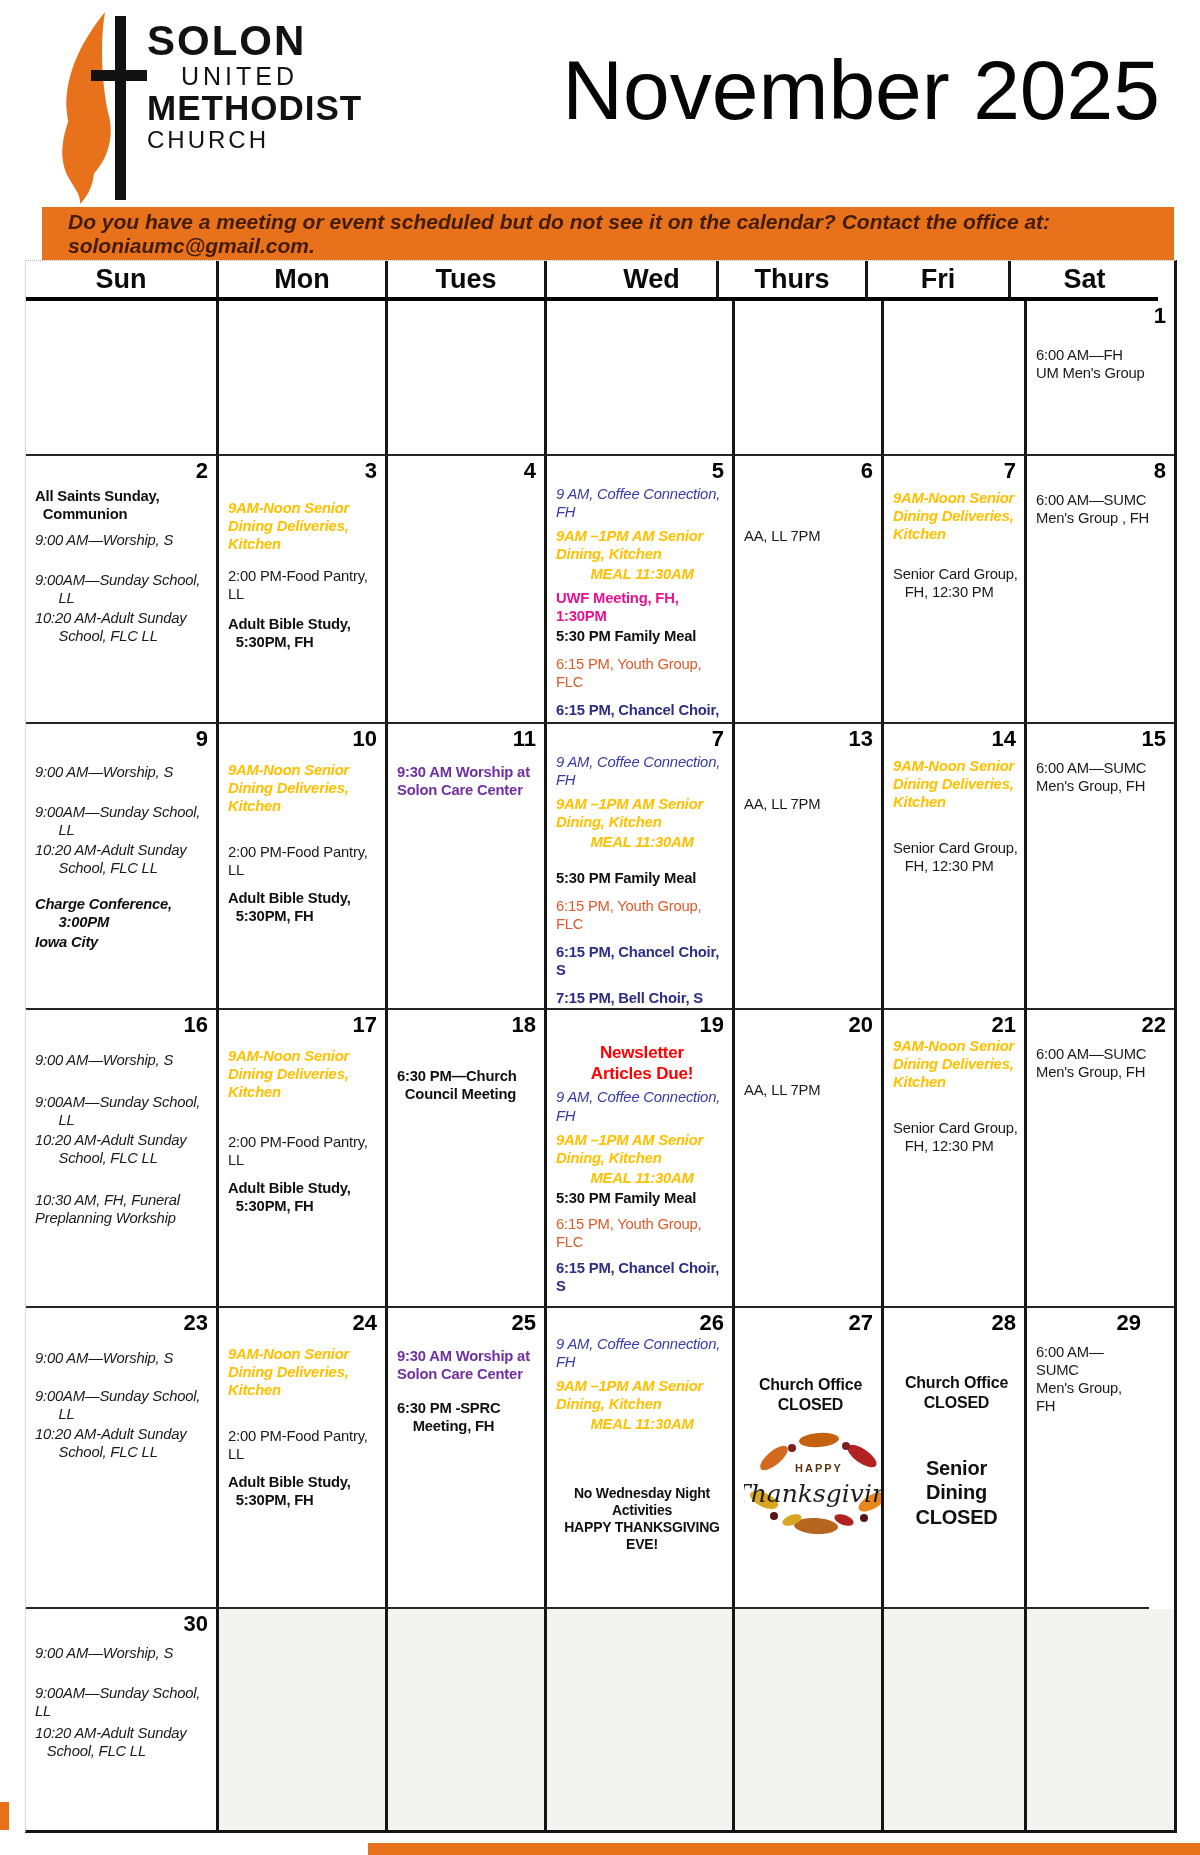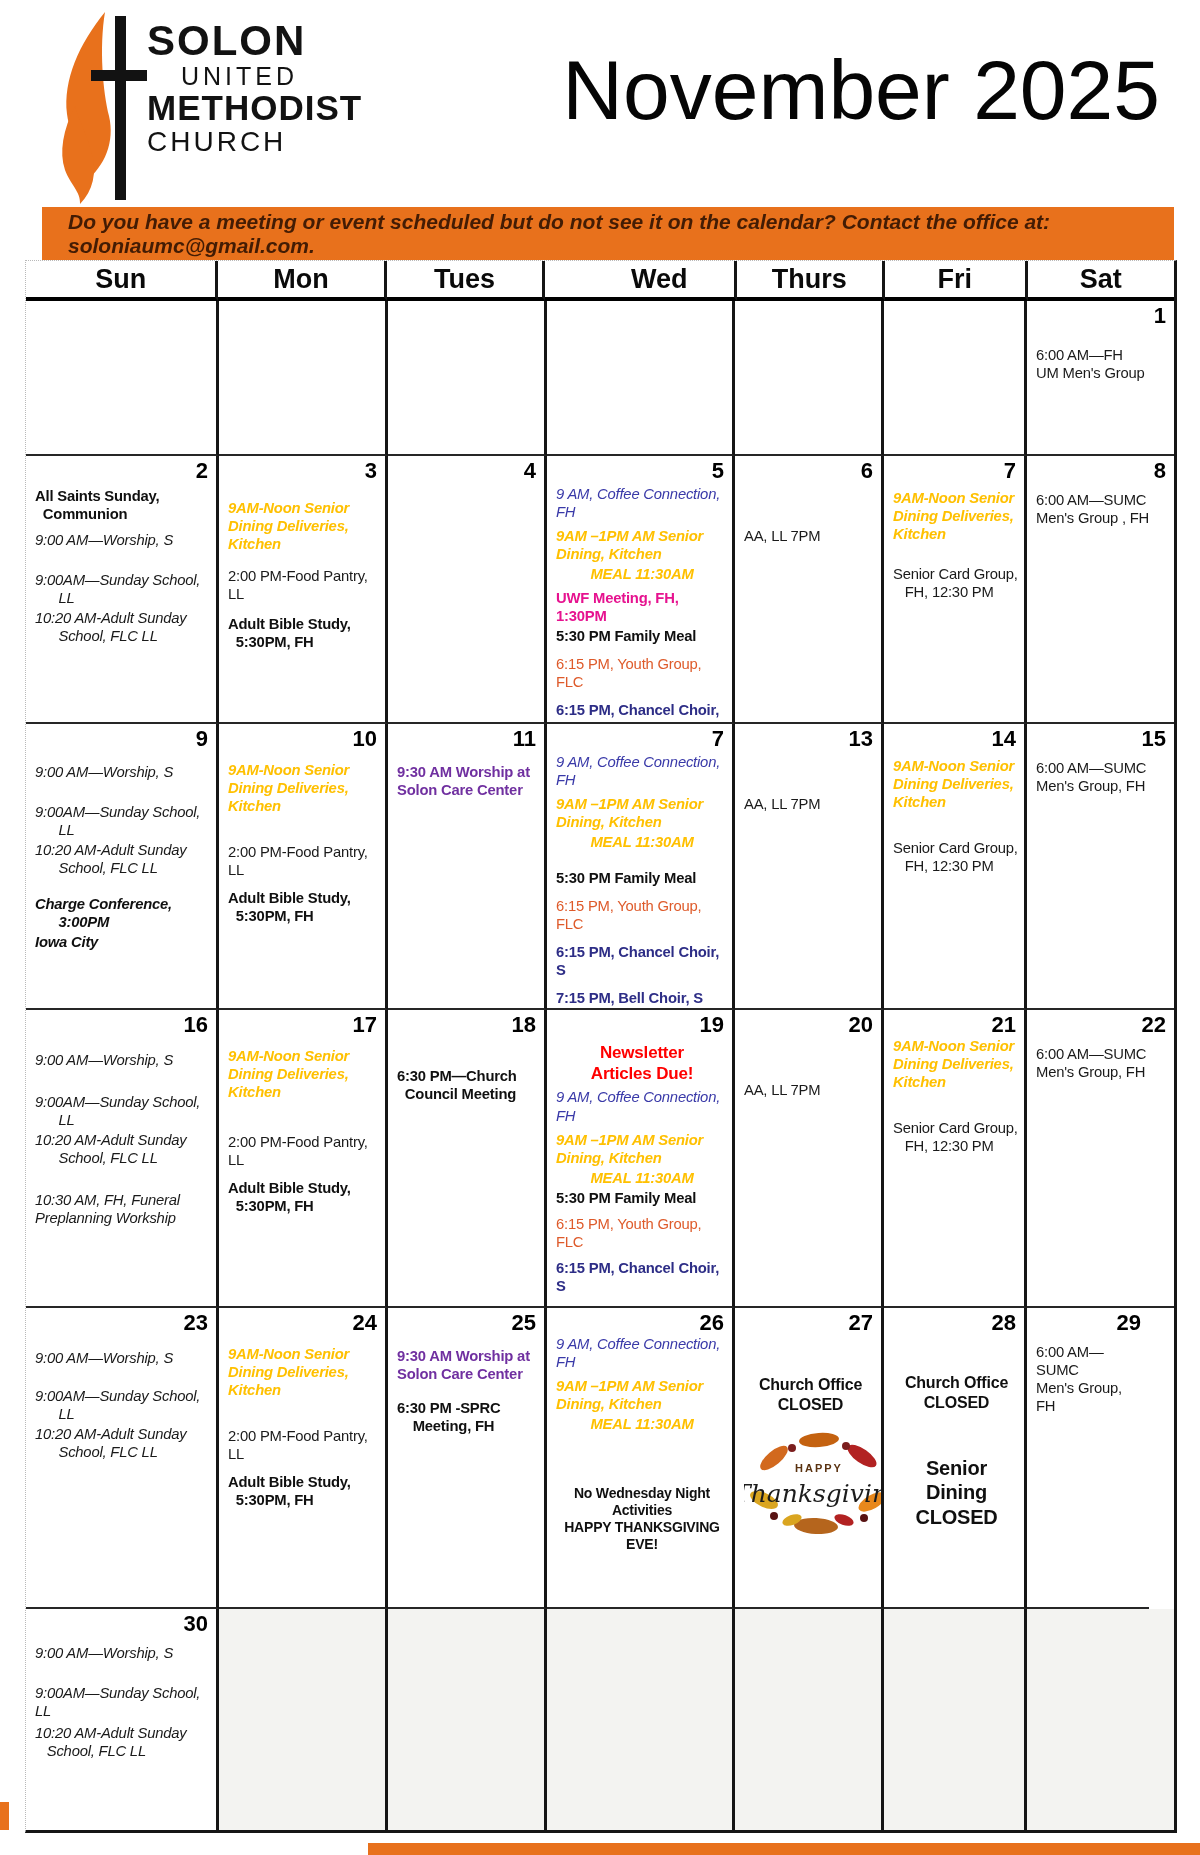--- a/index.html
+++ b/index.html
@@ -6,21 +6,21 @@
   .page { position:relative; width:1200px; height:1855px; background:#fff; overflow:hidden;
           font-family:"Liberation Sans", sans-serif; color:#111; }
 
   
   .logo { position:absolute; left:45px; top:10px; width:360px; height:200px; }
   .logo svg { position:absolute; left:0; top:0; }
   .logo-text { position:absolute; left:102px; top:10px; color:#121212; }
   .logo-solon     { font-size:42px; font-weight:bold; letter-spacing:2px; line-height:1.02; }
   .logo-united    { font-size:25px; font-weight:normal; letter-spacing:4px; margin-left:34px; line-height:1.05; }
   .logo-methodist { font-size:35px; font-weight:bold; letter-spacing:1px; line-height:1.08; }
-  .logo-church    { font-size:28px; font-weight:normal; letter-spacing:3px; line-height:1.1; }
+  .logo-church    { font-size:24px; font-weight:normal; letter-spacing:3px; line-height:1.1; }
 
   .month-title { position:absolute; top:42px; right:40px; font-size:84px; font-weight:400;
                  color:#050505; letter-spacing:0; }
 
   .banner { position:absolute; left:42px; top:207px; width:1132px; height:53px; box-sizing:border-box;
             background:var(--orange); color:#431c04; display:flex; align-items:center;
             padding-left:26px; font-style:italic; font-weight:bold; font-size:21px; }
 
   
   .calendar { position:absolute; left:25px; top:260px; width:1148px; box-sizing:content-box;
@@ -83,21 +83,21 @@
 
   <div class="banner">
     <span>Do you have a meeting or event scheduled but do not see it on the calendar?  Contact the office at: soloniaumc@gmail.com.</span>
   </div>
 
   <div class="calendar" id="calendar">
       <div class="header-row">
         <div class="day-header" style="width: 193px;">Sun</div>
         <div class="day-header" style="width: 169px;">Mon</div>
         <div class="day-header" style="width: 159px;">Tues</div>
-        <div class="day-header" style="width: 192px; padding-left: 40px;">Wed</div>
+        <div class="day-header" style="width: 172px; padding-left: 40px;">Wed</div>
         <div class="day-header" style="width: 149px;">Thurs</div>
         <div class="day-header" style="width: 143px;">Fri</div>
         <div class="day-header" style="width: 147px;">Sat</div>
       </div>
       <div class="week-row" style="height: 155px;">
         <div class="cell" style="width: 193px;"></div>
         <div class="cell" style="width: 169px;"></div>
         <div class="cell" style="width: 159px;"></div>
         <div class="cell" style="width: 188px;"></div>
         <div class="cell" style="width: 149px;"></div>

